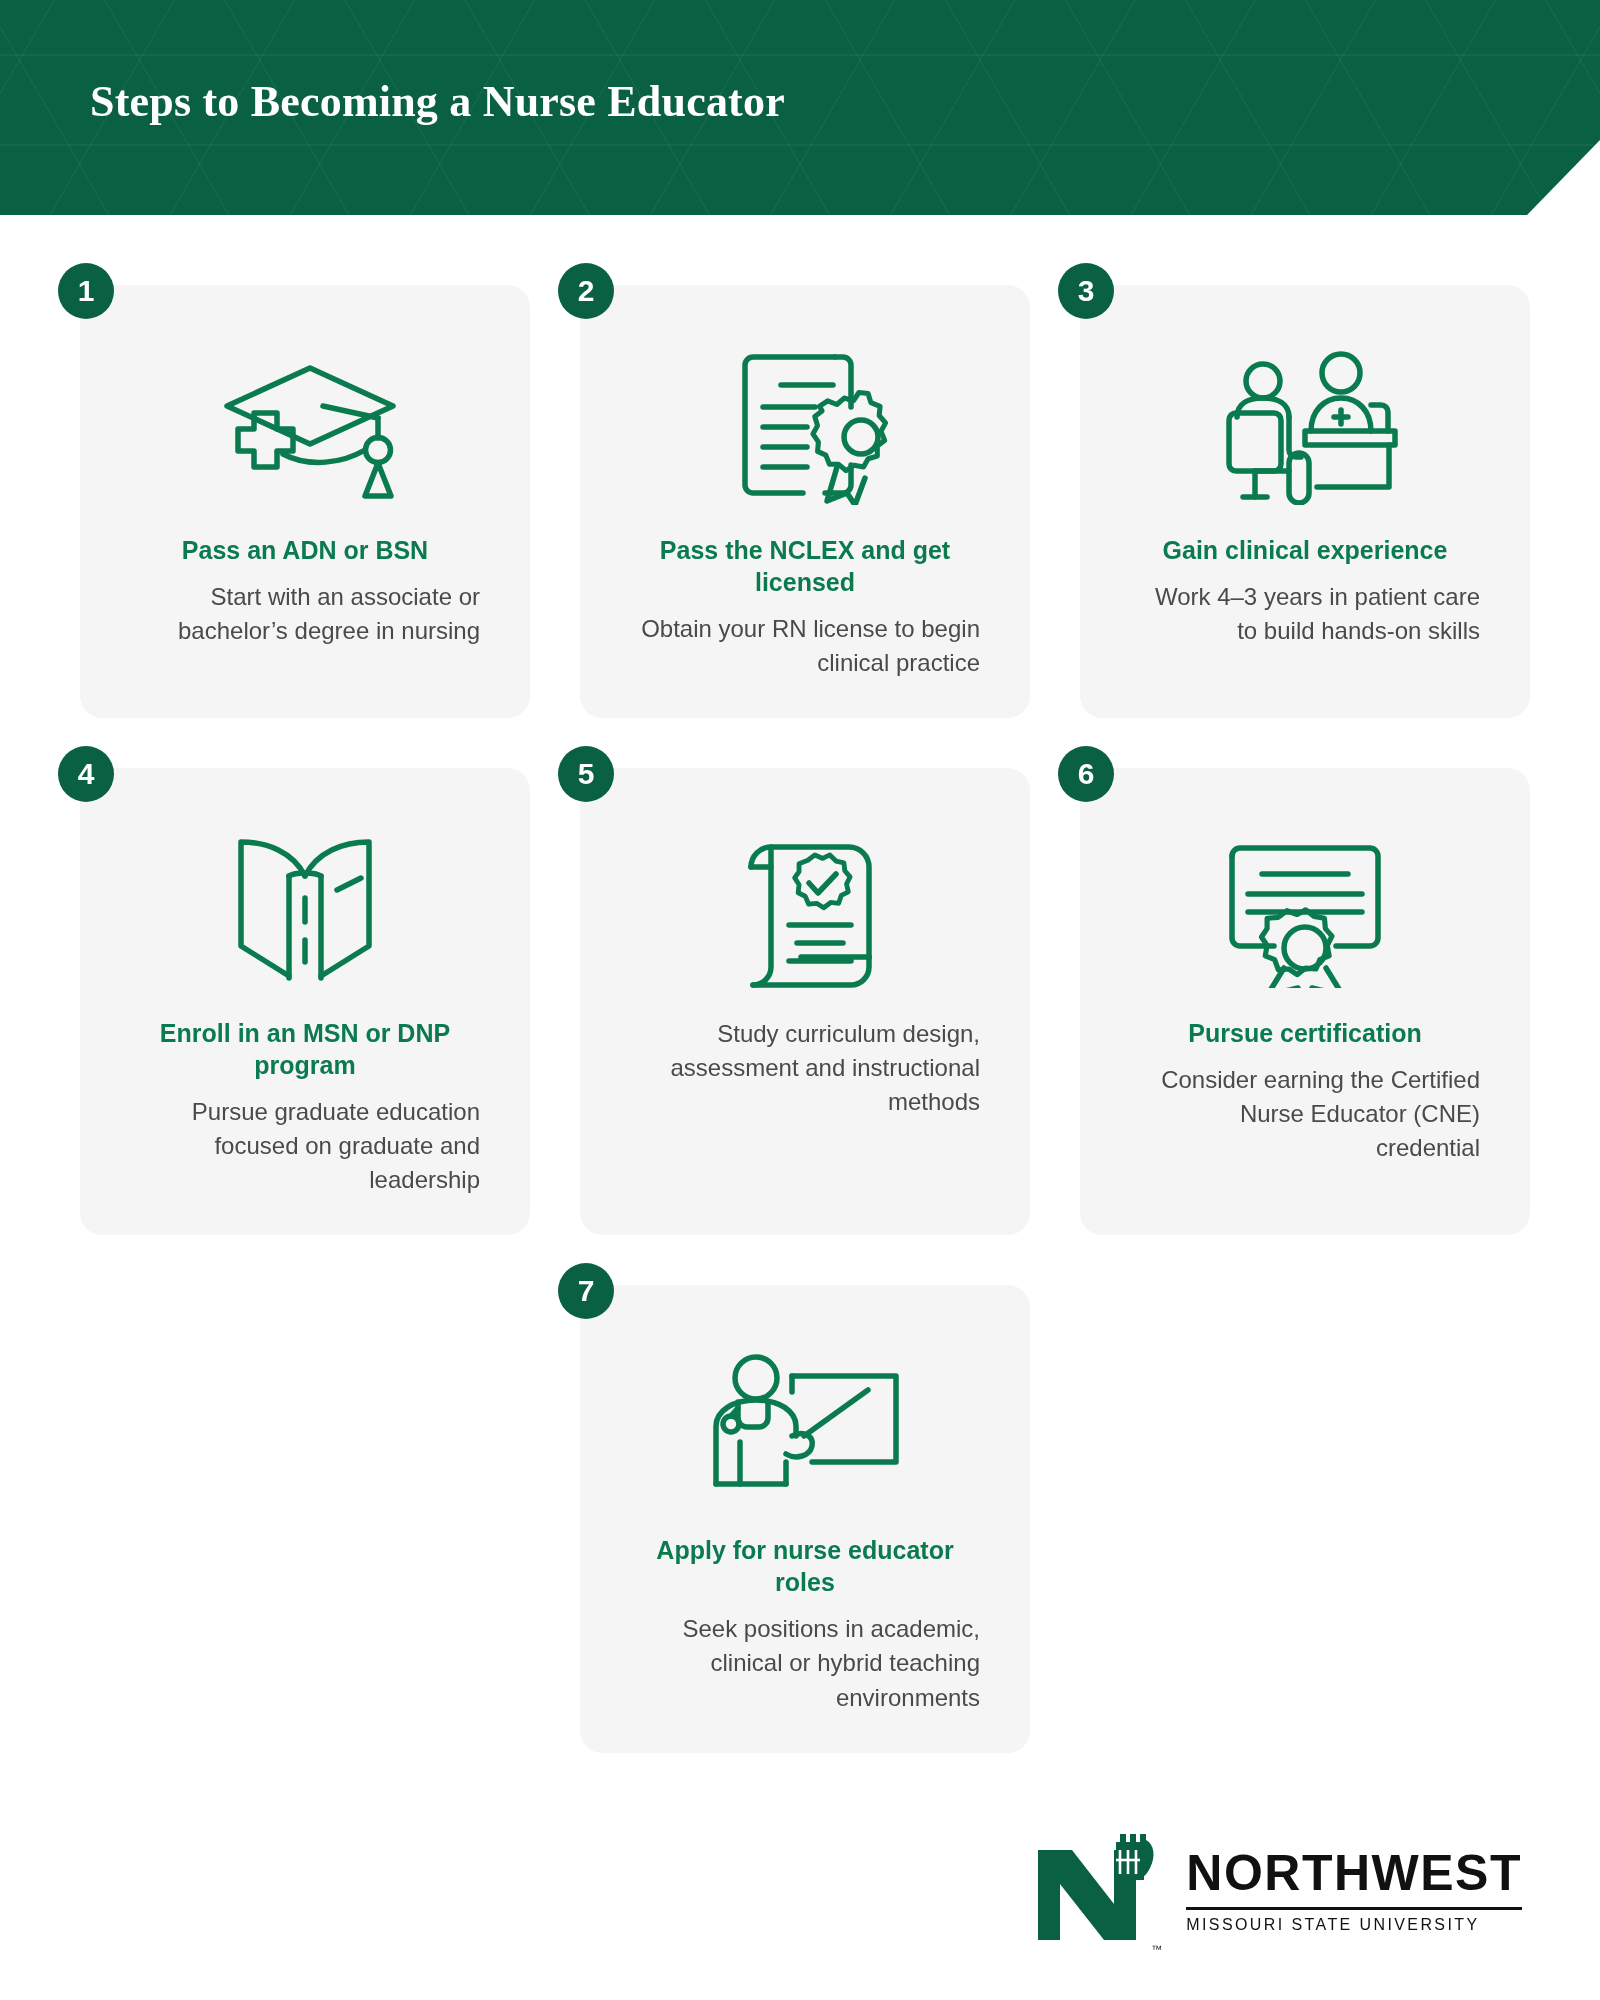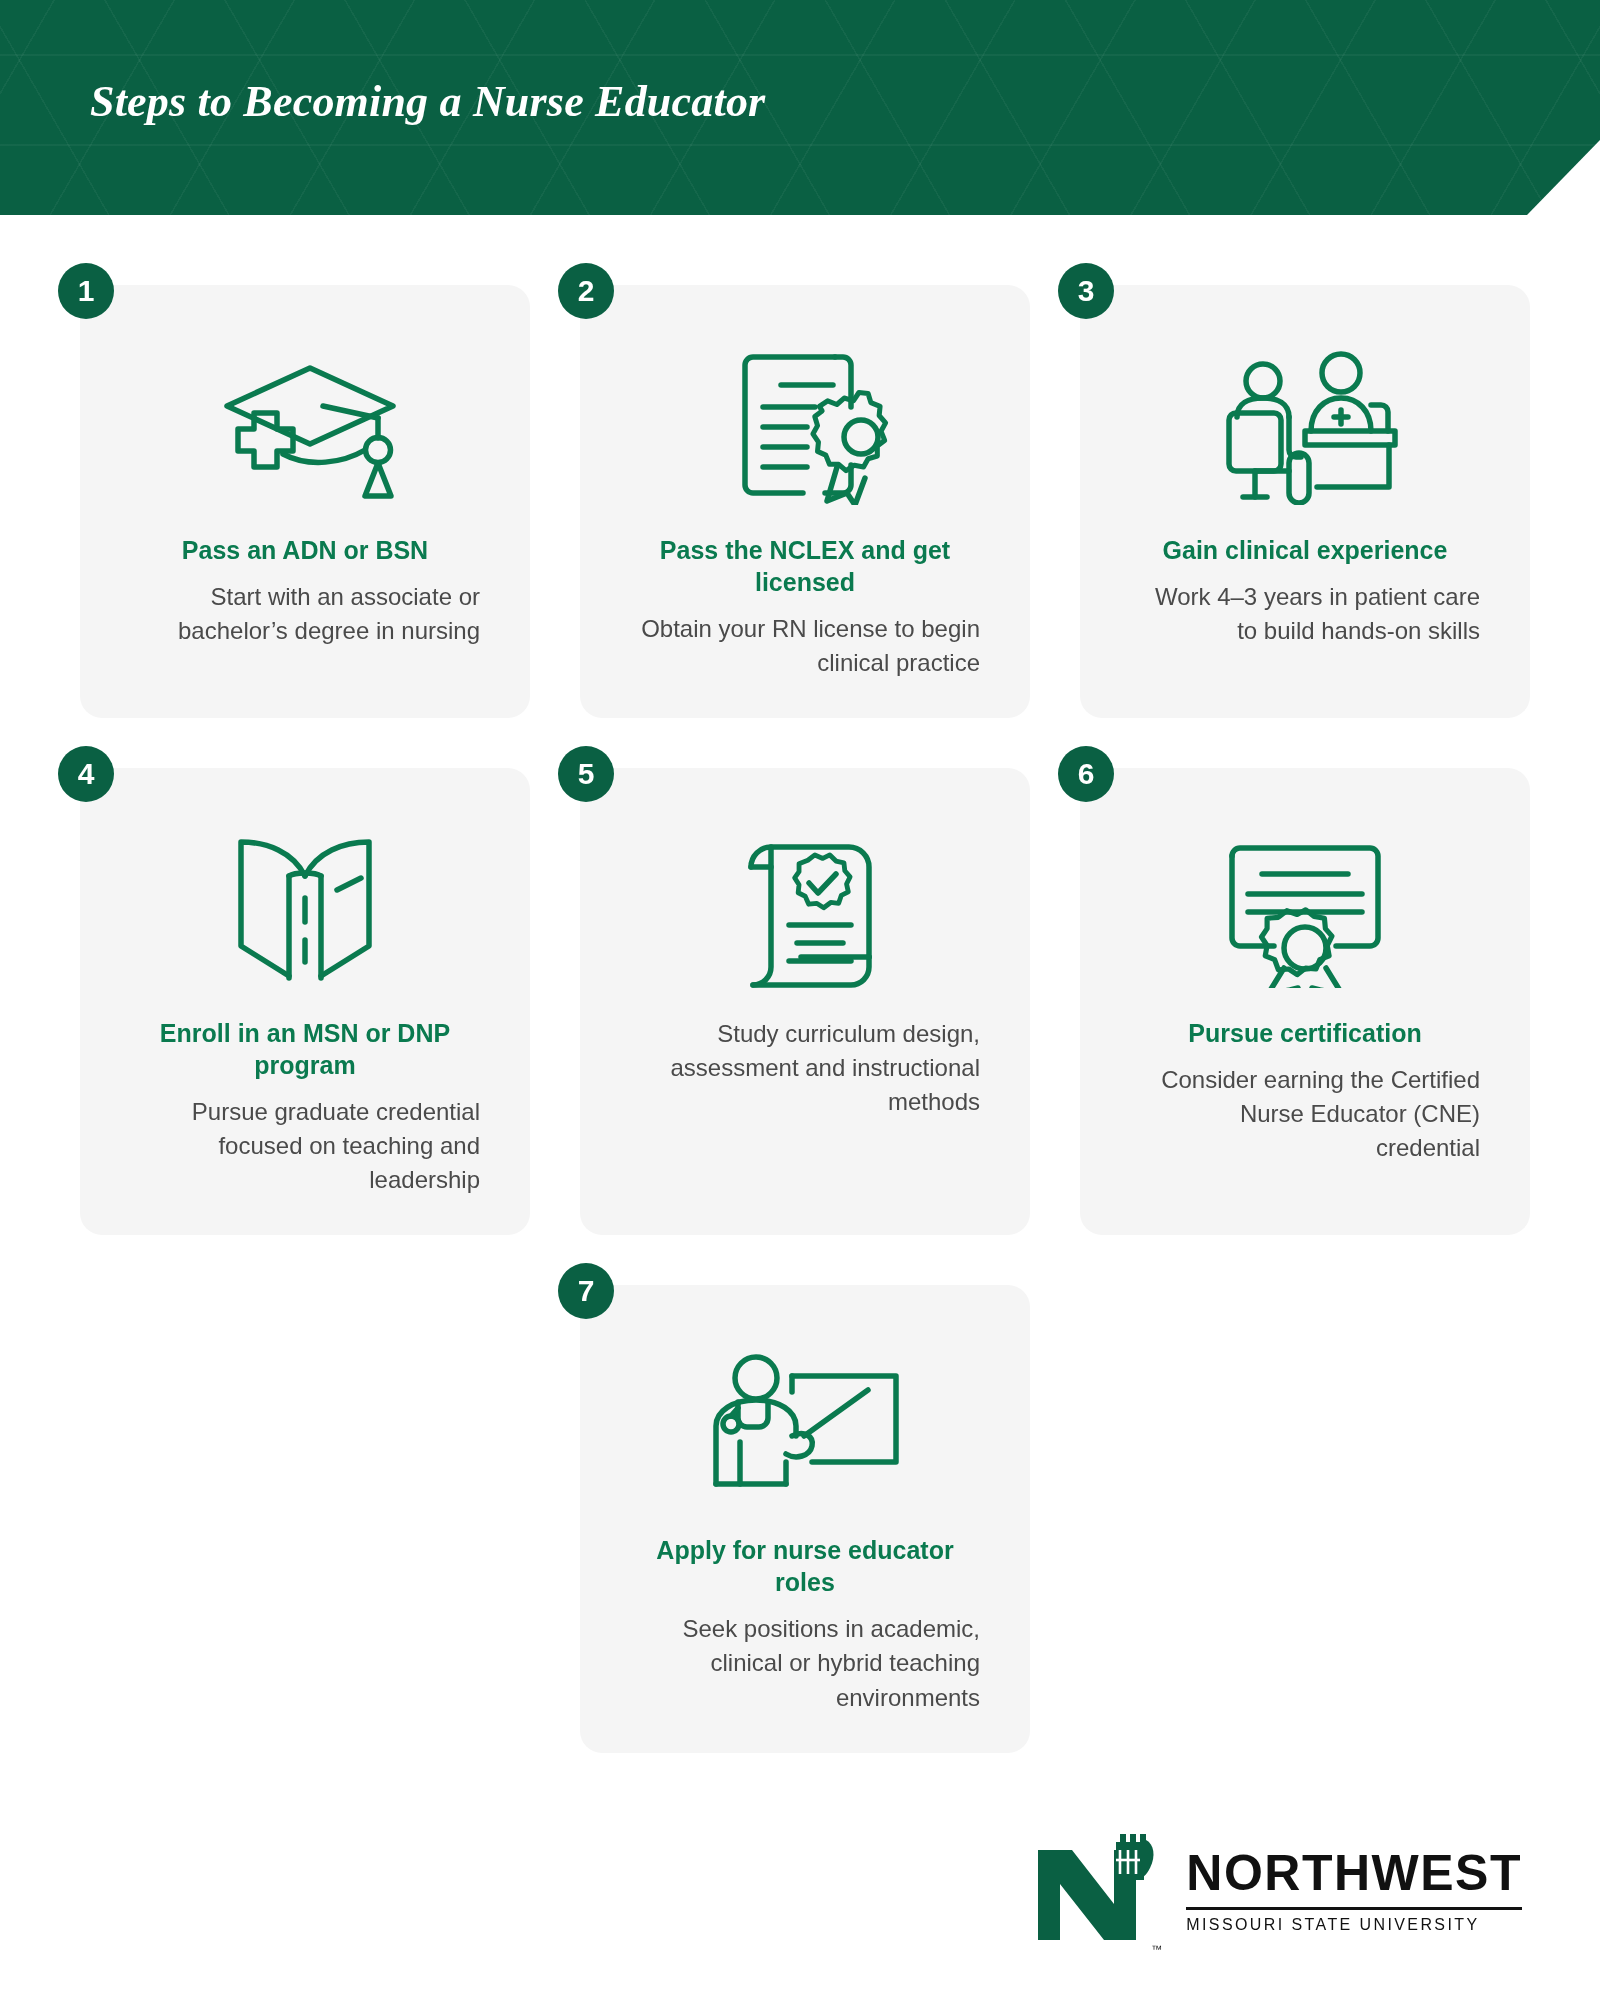--- a/index.html
+++ b/index.html
@@ -21,21 +21,20 @@
 
   
   .header {
     position: relative;
     width: 1600px;
     height: 236px;
     background: #0a6043;
     overflow: hidden;
     -webkit-clip-path: polygon(0 0, 1600px 0, 1600px 140px, 1527px 215px, 0 215px);
     clip-path: polygon(0 0, 1600px 0, 1600px 140px, 1527px 215px, 0 215px);
-    font-style: italic;
   }
   .header-pattern {
     position: absolute;
     inset: 0;
     opacity: 1;
     background-image:
       repeating-linear-gradient(60deg,  rgba(255,255,255,0.045) 0 1.5px, transparent 1.5px 104px),
       repeating-linear-gradient(-60deg, rgba(255,255,255,0.045) 0 1.5px, transparent 1.5px 104px),
       repeating-linear-gradient(0deg,   rgba(255,255,255,0.045) 0 1.5px, transparent 1.5px 90px);
   }
@@ -245,21 +244,21 @@
           <path d="M90 48 C102 24 128 14 154 14 L154 118 L106 148"></path>
           <path d="M74 48 L74 150"></path>
           <path d="M106 48 L106 150"></path>
           <path d="M74 48 C80 44 100 44 106 48"></path>
           <path d="M90 70 L90 94"></path>
           <path d="M90 112 L90 134"></path>
           <path d="M122 62 L146 50"></path>
         </svg>
       </div>
       <div class="card-title">Enroll in an MSN or DNP program</div>
-      <div class="card-desc">Pursue graduate credential focused on teaching and leadership</div>
+      <div class="card-desc">Pursue graduate education focused on graduate and leadership</div>
     </div>
 
     <div class="card">
       <div class="badge">5</div>
       <div class="icon-wrap">
         <svg width="180" height="165" viewBox="0 0 180 165" fill="none" stroke="#0a7a4f" stroke-width="5.5" stroke-linecap="round" stroke-linejoin="round">
           <path d="M36 42 A20 20 0 0 1 56 22 L134 22 A20 20 0 0 1 154 42 L154 132"></path>
           <path d="M36 42 L56 42 L56 22"></path>
           <path d="M56 42 L56 142 A18 18 0 0 1 38 160"></path>
           <path d="M154 132 L154 142 A18 18 0 0 1 136 160 L38 160"></path>

